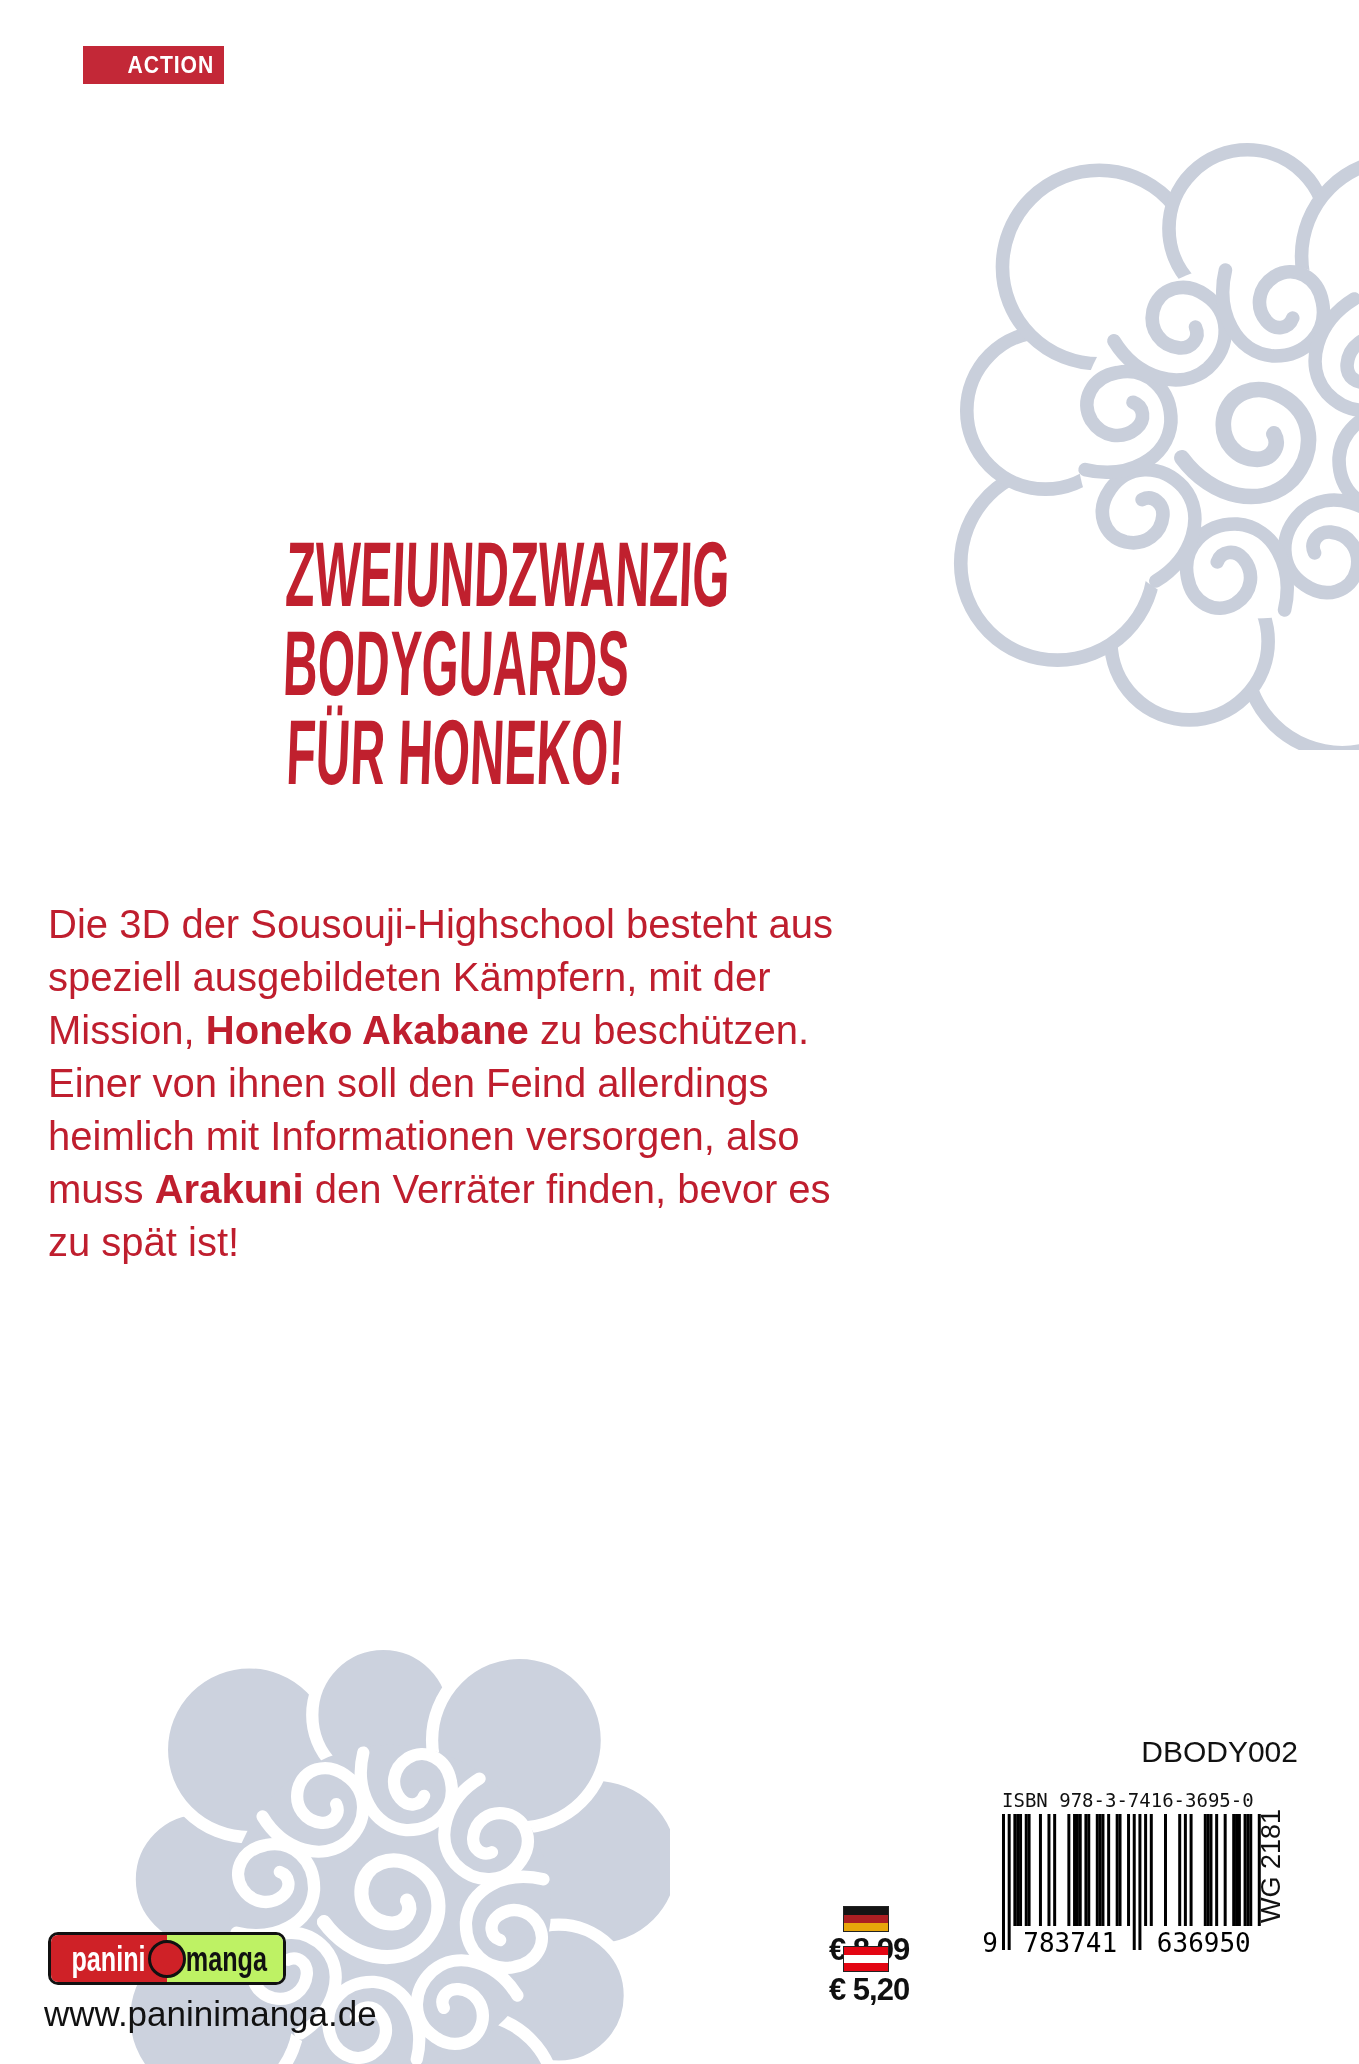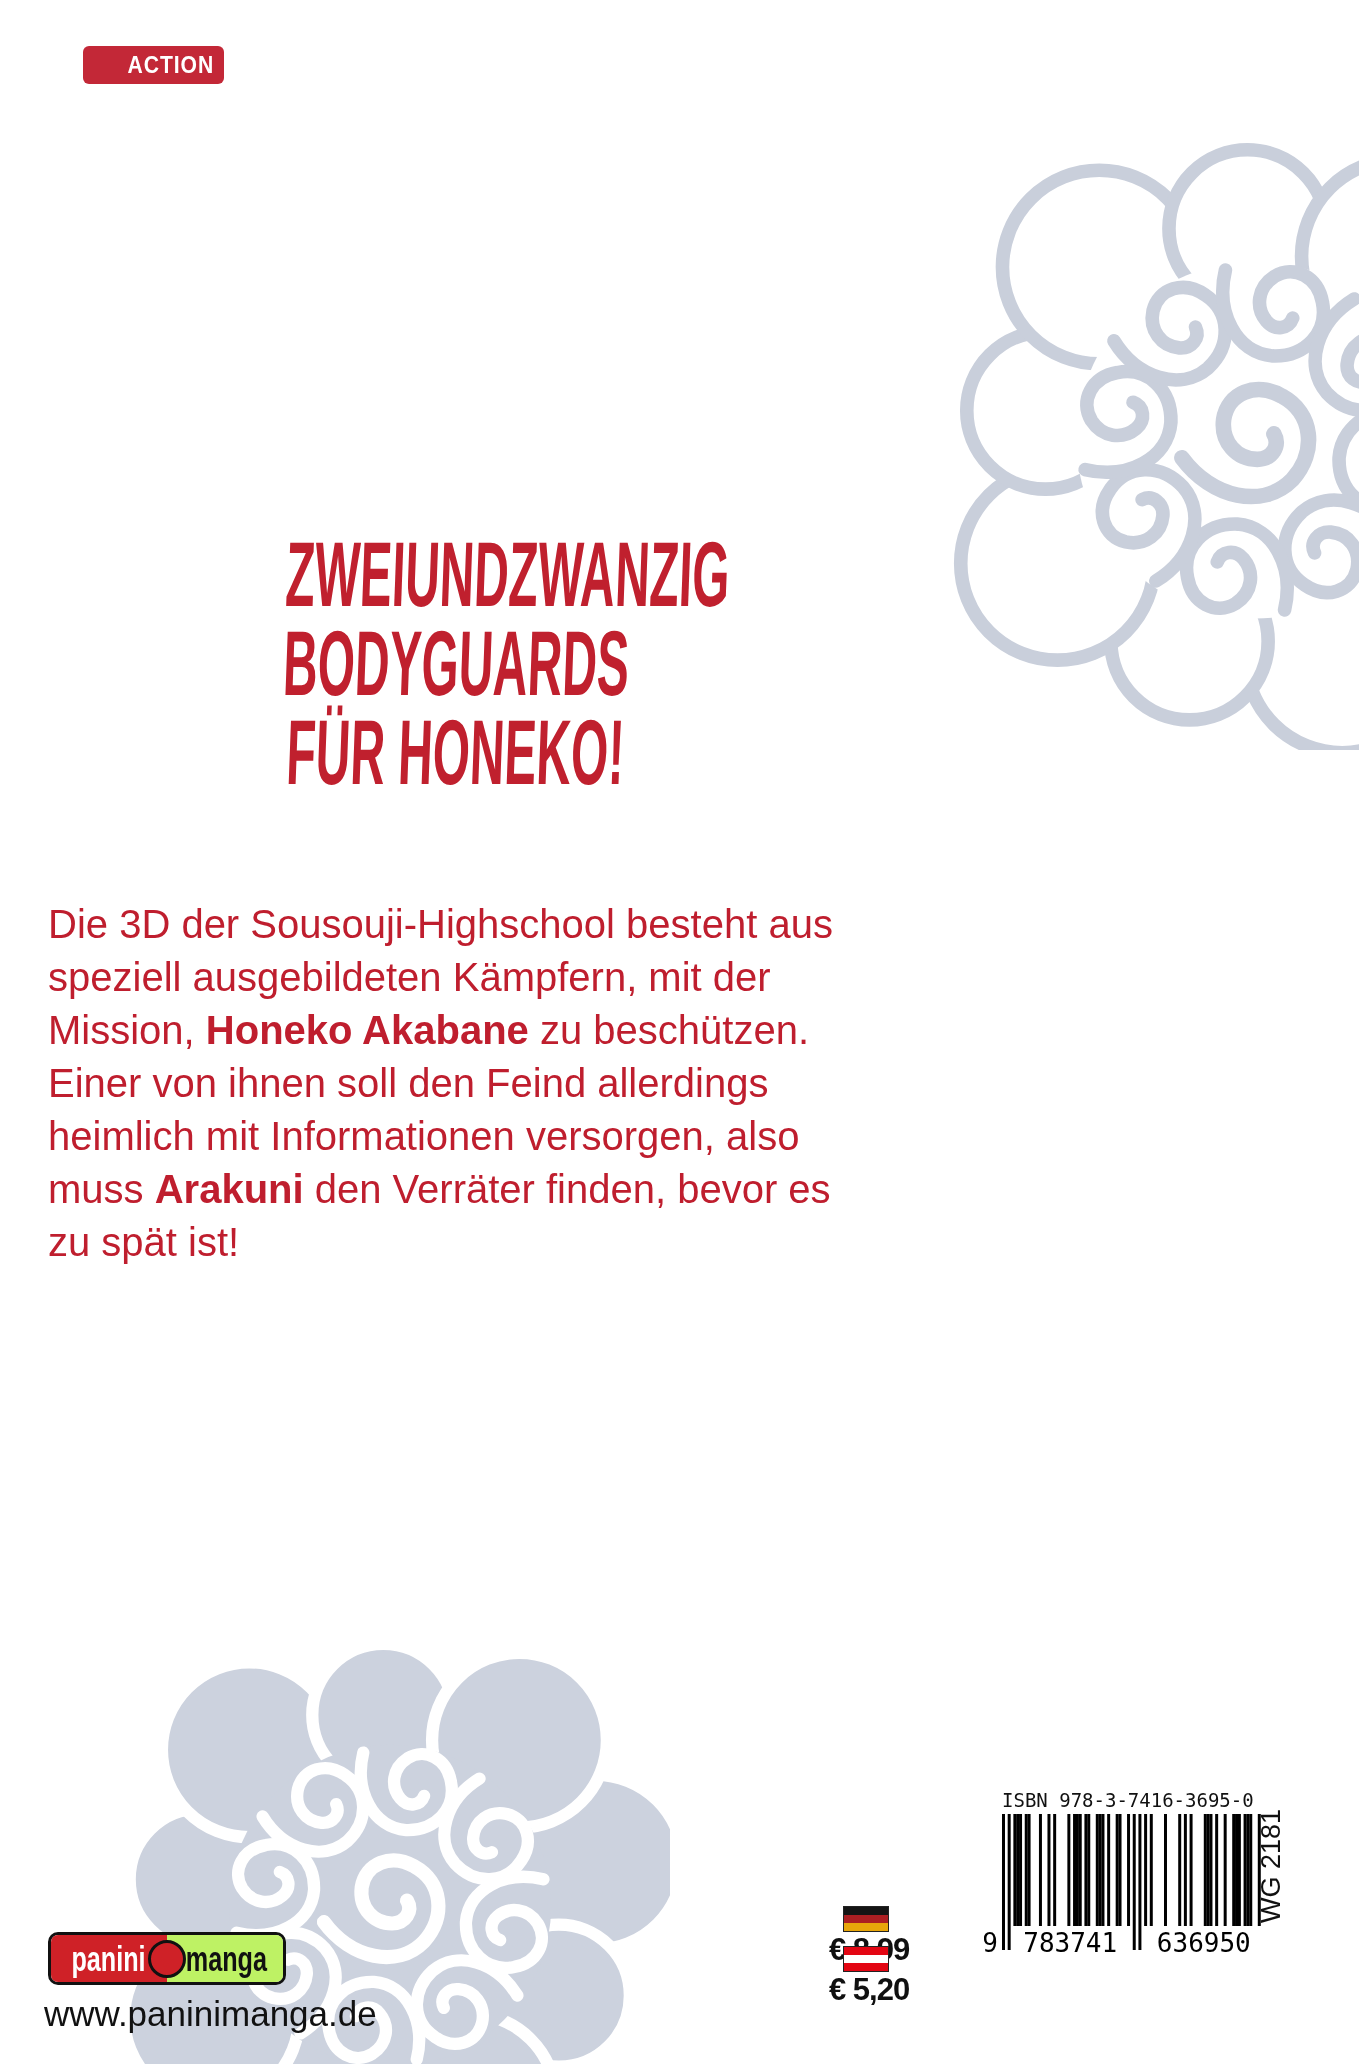--- a/index.html
+++ b/index.html
@@ -13,21 +13,21 @@
 
   
   .cloud { position:absolute; pointer-events:none; }
   #cloud-top { left:945px; top:130px; width:620px; height:620px; }
   #cloud-bottom { left:110px; top:1626px; width:560px; height:560px; }
 
   
   .badge {
     left:83px; top:46px; width:141px; height:38px;
     background:#c32837; display:flex; align-items:center;
-    justify-content:flex-end; padding-right:10px;border-radius:6px;
+    justify-content:flex-end; padding-right:10px;
   }
   .badge span {
     color:#ffffff; font-weight:bold; font-size:23px; letter-spacing:1px;
     transform:scaleX(.92); transform-origin:right center; display:inline-block;
   }
 
   
   .headline {
     left:80px; top:530px; width:750px; text-align:center;
     color:#c0202e; font-weight:bold; font-size:92px; line-height:89px;
@@ -168,20 +168,21 @@
   <div class="abs synopsis">
     <p><span>Die 3D der Sousouji-Highschool besteht aus
 speziell ausgebildeten Kämpfern, mit der
 Mission, </span><b>Honeko Akabane</b><span> zu beschützen.
 Einer von ihnen soll den Feind allerdings
 heimlich mit Informationen versorgen, also
 muss </span><b>Arakuni</b><span> den Verräter finden, bevor es
 zu spät ist!</span></p>
   </div>
 
+  <div class="abs product-code">DBODY002</div>
 
   <div class="abs isbn-label">ISBN 978-3-7416-3695-0</div>
   <svg id="barcode" class="abs barcode-svg" width="290" height="142" viewBox="-18 0 290 142">
       <rect x="0.00" y="0" width="2.99" height="136" fill="#000"></rect>
       <rect x="5.68" y="0" width="2.99" height="136" fill="#000"></rect>
       <rect x="11.37" y="0" width="2.99" height="112" fill="#000"></rect>
       <rect x="14.21" y="0" width="2.99" height="112" fill="#000"></rect>
       <rect x="17.05" y="0" width="2.99" height="112" fill="#000"></rect>
       <rect x="22.74" y="0" width="2.99" height="112" fill="#000"></rect>
       <rect x="25.58" y="0" width="2.99" height="112" fill="#000"></rect>

